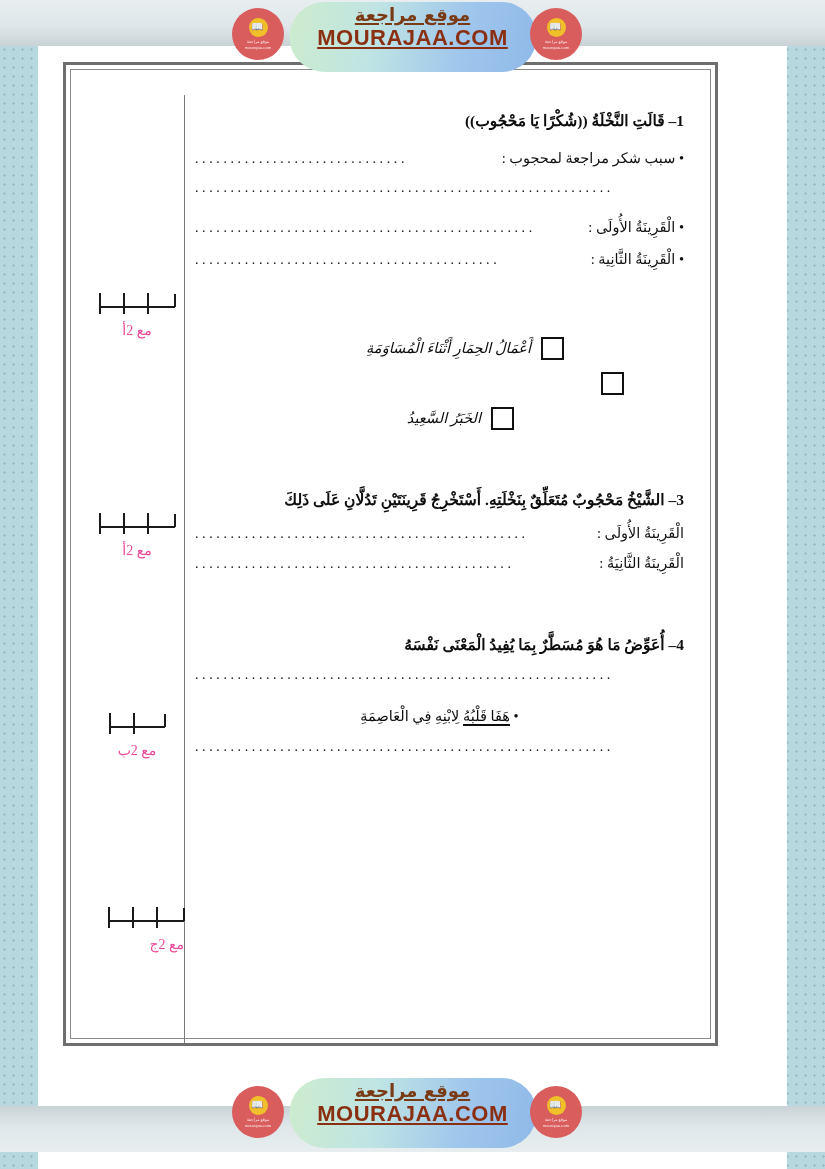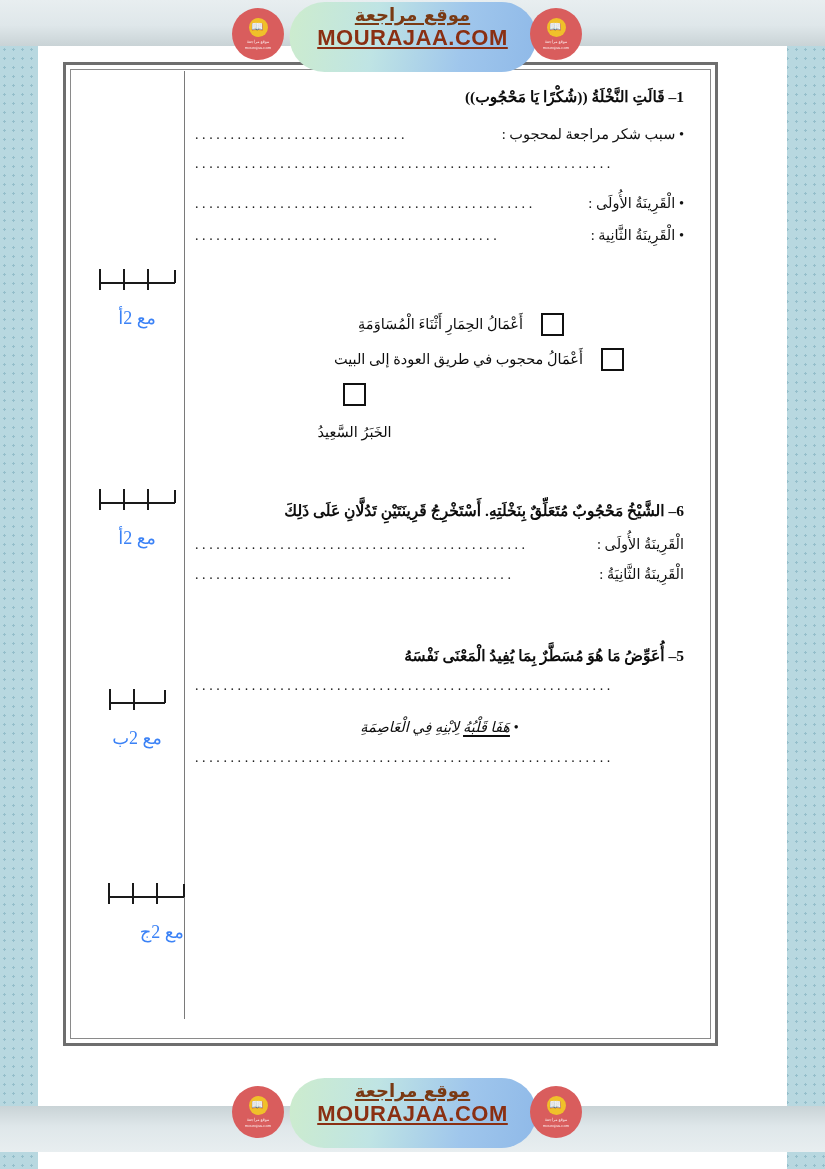--- a/index.html
+++ b/index.html
@@ -126,21 +126,21 @@
     background: #ffffff;
   }
   .frame-inner {
     position: absolute;
     left: 4px; top: 4px; right: 4px; bottom: 4px;
     border: 1px solid #8a8a8a;
   }
 
   .table {
     position: absolute;
-    left: 24px; top: 6px;
+    left: 24px; top: 30px;
     width: 600px; height: 948px;
     display: flex;
     flex-direction: row;
   }
   
   .col-questions {
     width: 505px;
     padding: 0 6px 0 10px;
   }
   .col-score {
@@ -200,21 +200,22 @@
     margin-top: 10px;
   }
 
   .chk-row {
     display: flex;
     flex-direction: row;
     align-items: center;
     justify-content: flex-start;
     margin-top: 12px;
     padding-right: 120px;
-    gap: 18px;
+    gap: 10px;
+    font-style: italic;
   }
   .chkbox {
     width: 23px; height: 23px;
     border: 2.4px solid #111;
     background: #fff;
     flex: 0 0 auto;
   }
   .chk-label {
     font-size: 14.5px;
     color: #0d0d0d;
@@ -253,23 +254,23 @@
     top: 0; width: 1.6px; height: 21px;
     background: #1a1a1a;
   }
   .comb .cap {
     position: absolute;
     top: 1px; right: -1px;
     width: 1.8px; height: 13px;
     background: #1a1a1a;
   }
   .score-label {
-    font-size: 18px;
-    color: #3b82f6;
-    margin-top: 12px;
+    font-size: 14px;
+    color: #ec4899;
+    margin-top: 3px;
     direction: rtl;
   }
 </style>
 </head>
 <body>
 
 <div class="sheet"></div>
 
 <div class="brandband top">
   <div class="band-stripe"></div>
@@ -322,47 +323,46 @@
       </div>
 
       <div class="qblock" style="padding-top:54px;">
 
         <div class="chk-row">
           <span class="chkbox"></span>
           <span class="chk-label">أَعْمَالُ الحِمَارِ أَثْنَاءَ الْمُسَاوَمَةِ</span>
         </div>
         <div class="chk-row" style="padding-right:60px;">
           <span class="chkbox"></span>
-          <span class="chk-label">أَعْمَالُ محجوب في طريق العودة إلى البيت</span>
-        </div>
-        <div class="chk-row" style="padding-right:170px;flex-direction:column;">
+        </div>
+        <div class="chk-row" style="padding-right:170px;">
           <span class="chkbox"></span>
           <span class="chk-label">الخَبَرُ السَّعِيدُ</span>
         </div>
       </div>
 
       <div class="qblock" style="padding-top:58px;">
-        <div class="q-title rightnum">6– الشَّيْخُ مَحْجُوبٌ مُتَعَلِّقٌ بِنَخْلَتِهِ. أَسْتَخْرِجُ قَرِينَتَيْنِ تَدُلَّانِ عَلَى ذَلِكَ</div>
+        <div class="q-title rightnum">3– الشَّيْخُ مَحْجُوبٌ مُتَعَلِّقٌ بِنَخْلَتِهِ. أَسْتَخْرِجُ قَرِينَتَيْنِ تَدُلَّانِ عَلَى ذَلِكَ</div>
 
         <div class="bullet-line" style="margin-top:10px;">
           <span class="lbl">الْقَرِينَةُ الأُولَى :</span>
           <span class="dots">...............................................</span>
         </div>
         <div class="bullet-line" style="margin-top:6px;">
           <span class="lbl">الْقَرِينَةُ الثَّانِيَةُ :</span>
           <span class="dots">.............................................</span>
         </div>
       </div>
 
       <div class="qblock" style="padding-top:58px;">
-        <div class="q-title rightnum">5– أُعَوِّضُ مَا هُوَ مُسَطَّرٌ بِمَا يُفِيدُ الْمَعْنَى نَفْسَهُ</div>
+        <div class="q-title rightnum">4– أُعَوِّضُ مَا هُوَ مُسَطَّرٌ بِمَا يُفِيدُ الْمَعْنَى نَفْسَهُ</div>
 
         <div class="dots-full" style="padding-right:30px;">...........................................................</div>
 
-        <div class="q-line" style="margin-top:22px;font-style:italic;">
+        <div class="q-line" style="margin-top:22px;">
           <span>• </span><span class="u">هَفَا قَلْبُهُ</span><span> لِابْنِهِ فِي الْعَاصِمَةِ</span>
         </div>
         <div class="dots-full" style="padding-right:30px;">...........................................................</div>
       </div>
 
     </div>
 
     <div class="col-score">
 
       <div class="score-cell" style="top:198px;">

